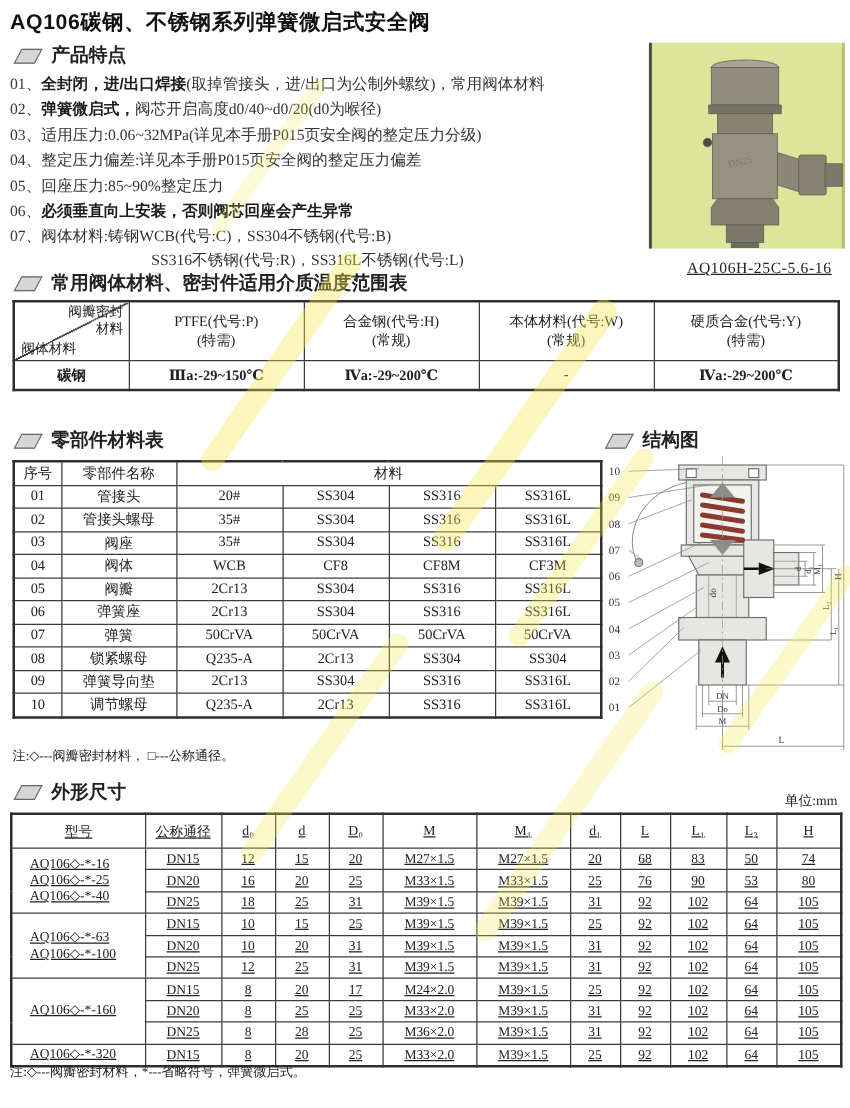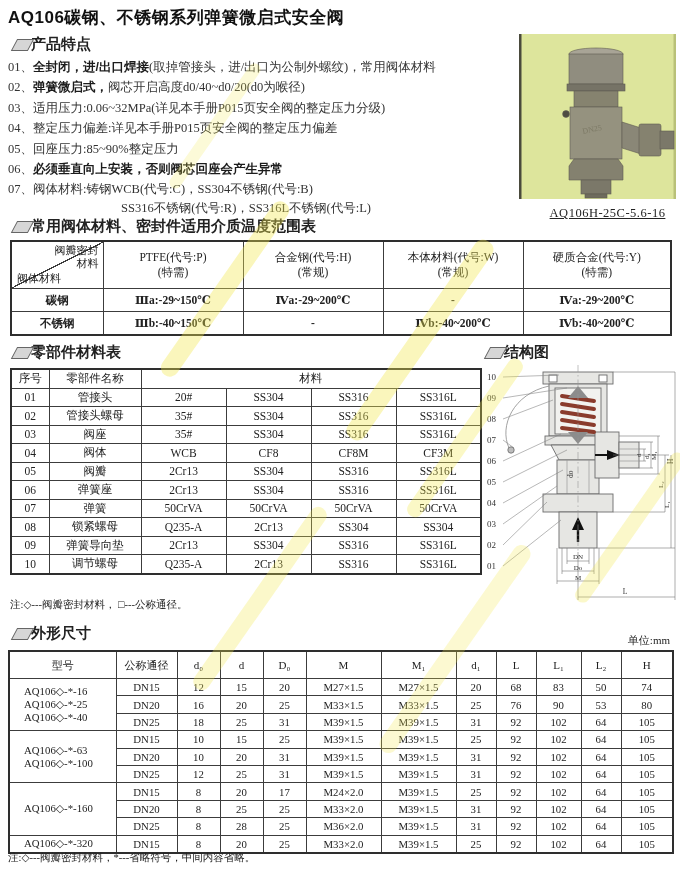--- a/index.html
+++ b/index.html
@@ -2,21 +2,21 @@
 <html><head>
 <meta charset="utf-8">
 <style>
   html,body{margin:0;padding:0;background:#fff;}
   body{width:680px;height:886px;position:relative;overflow:hidden;
        font-family:"Liberation Serif","DejaVu Serif","DejaVu Sans",serif;color:#222;}
   .hei{font-family:"Liberation Sans","DejaVu Sans",sans-serif;}
   .abs{position:absolute;}
   
   .page-title{left:8px;top:6px;font-size:17px;font-weight:bold;color:#111;letter-spacing:.5px;}
-  .sec{display:flex;align-items:center;font-size:15px;font-weight:bold;color:#222;}
+  .sec{display:flex;align-items:center;gap:10px;font-size:15px;font-weight:bold;color:#222;}
   .sec .pgram{display:inline-block;width:15px;height:10px;background:#d6d6d6;border:1.3px solid #666;transform:skewX(-28deg);}
   
   .features{left:8px;top:57px;width:505px;font-size:12.5px;line-height:20.4px;color:#333;}
   .feat-row{white-space:nowrap;}
   .feat-bold{font-weight:bold;color:#1c1c1c;font-family:"Liberation Sans","DejaVu Sans",sans-serif;}
   .feat-cont{margin-left:113px;}
   
   .photo-wrap{left:519px;top:34px;width:177px;text-decoration:underline;}
   .photo-caption{text-align:center;font-size:12.5px;margin-top:3px;color:#222;letter-spacing:.5px;}
   
@@ -117,27 +117,20 @@
     </tr>
   </thead>
   <tbody>
       <tr>
         <td>碳钢</td>
         <td>Ⅲa:-29~150℃</td>
         <td>Ⅳa:-29~200℃</td>
         <td>-</td>
         <td>Ⅳa:-29~200℃</td>
       </tr>
-      <tr>
-        <td>不锈钢</td>
-        <td>Ⅲb:-40~150℃</td>
-        <td>-</td>
-        <td>Ⅳb:-40~200℃</td>
-        <td>Ⅳb:-40~200℃</td>
-      </tr>
     </tbody>
 </table>
 
 <div class="abs sec hei" style="left:14px;top:343px;">
   <span class="pgram"></span>
   <span>零部件材料表</span>
 </div>
 <div class="abs sec hei" style="left:487px;top:343px;">
   <span class="pgram"></span>
   <span>结构图</span>
@@ -361,21 +354,21 @@
       <text x="4" y="209" font-size="9" fill="#333">01</text>
     </g>
 </svg>
 
 <div class="abs sec hei" style="left:14px;top:624px;">
   <span class="pgram"></span>
   <span>外形尺寸</span>
 </div>
 <div class="abs unit" style="right:10px;top:633px;">单位:mm</div>
 
-<table class="abs t3" style="left:8px;top:650px;width:664px;">
+<table class="abs t3" style="left:8px;top:650px;width:664px;text-decoration:underline;">
   <colgroup>
       <col style="width:107px">
       <col style="width:61px">
       <col style="width:43px">
       <col style="width:43px">
       <col style="width:43px">
       <col style="width:75px">
       <col style="width:75px">
       <col style="width:40px">
       <col style="width:40px">
@@ -532,21 +525,21 @@
         <td>M33×2.0</td>
         <td>M39×1.5</td>
         <td>25</td>
         <td>92</td>
         <td>102</td>
         <td>64</td>
         <td>105</td>
       </tr>
     </tbody>
 </table>
-<div class="abs note" style="left:8px;top:851px;">注:◇---阀瓣密封材料，*---省略符号，中间内容省略。</div>
+<div class="abs note" style="left:8px;top:851px;">注:◇---阀瓣密封材料，*---省略符号，弹簧微启式。</div>
 
 <div class="wm" style="left:140px;top:120px;width:150px;height:12px;opacity:.22;"></div>
 <div class="wm" style="left:120px;top:280px;width:210px;height:18px;"></div>
 <div class="wm" style="left:300px;top:330px;width:240px;height:20px;"></div>
 <div class="wm" style="left:370px;top:430px;width:190px;height:16px;opacity:.32;"></div>
 <div class="wm" style="left:540px;top:520px;width:180px;height:15px;opacity:.3;"></div>
 <div class="wm" style="left:150px;top:590px;width:220px;height:17px;opacity:.3;"></div>
 <div class="wm" style="left:330px;top:640px;width:250px;height:18px;opacity:.26;"></div>
 
 </body></html>

